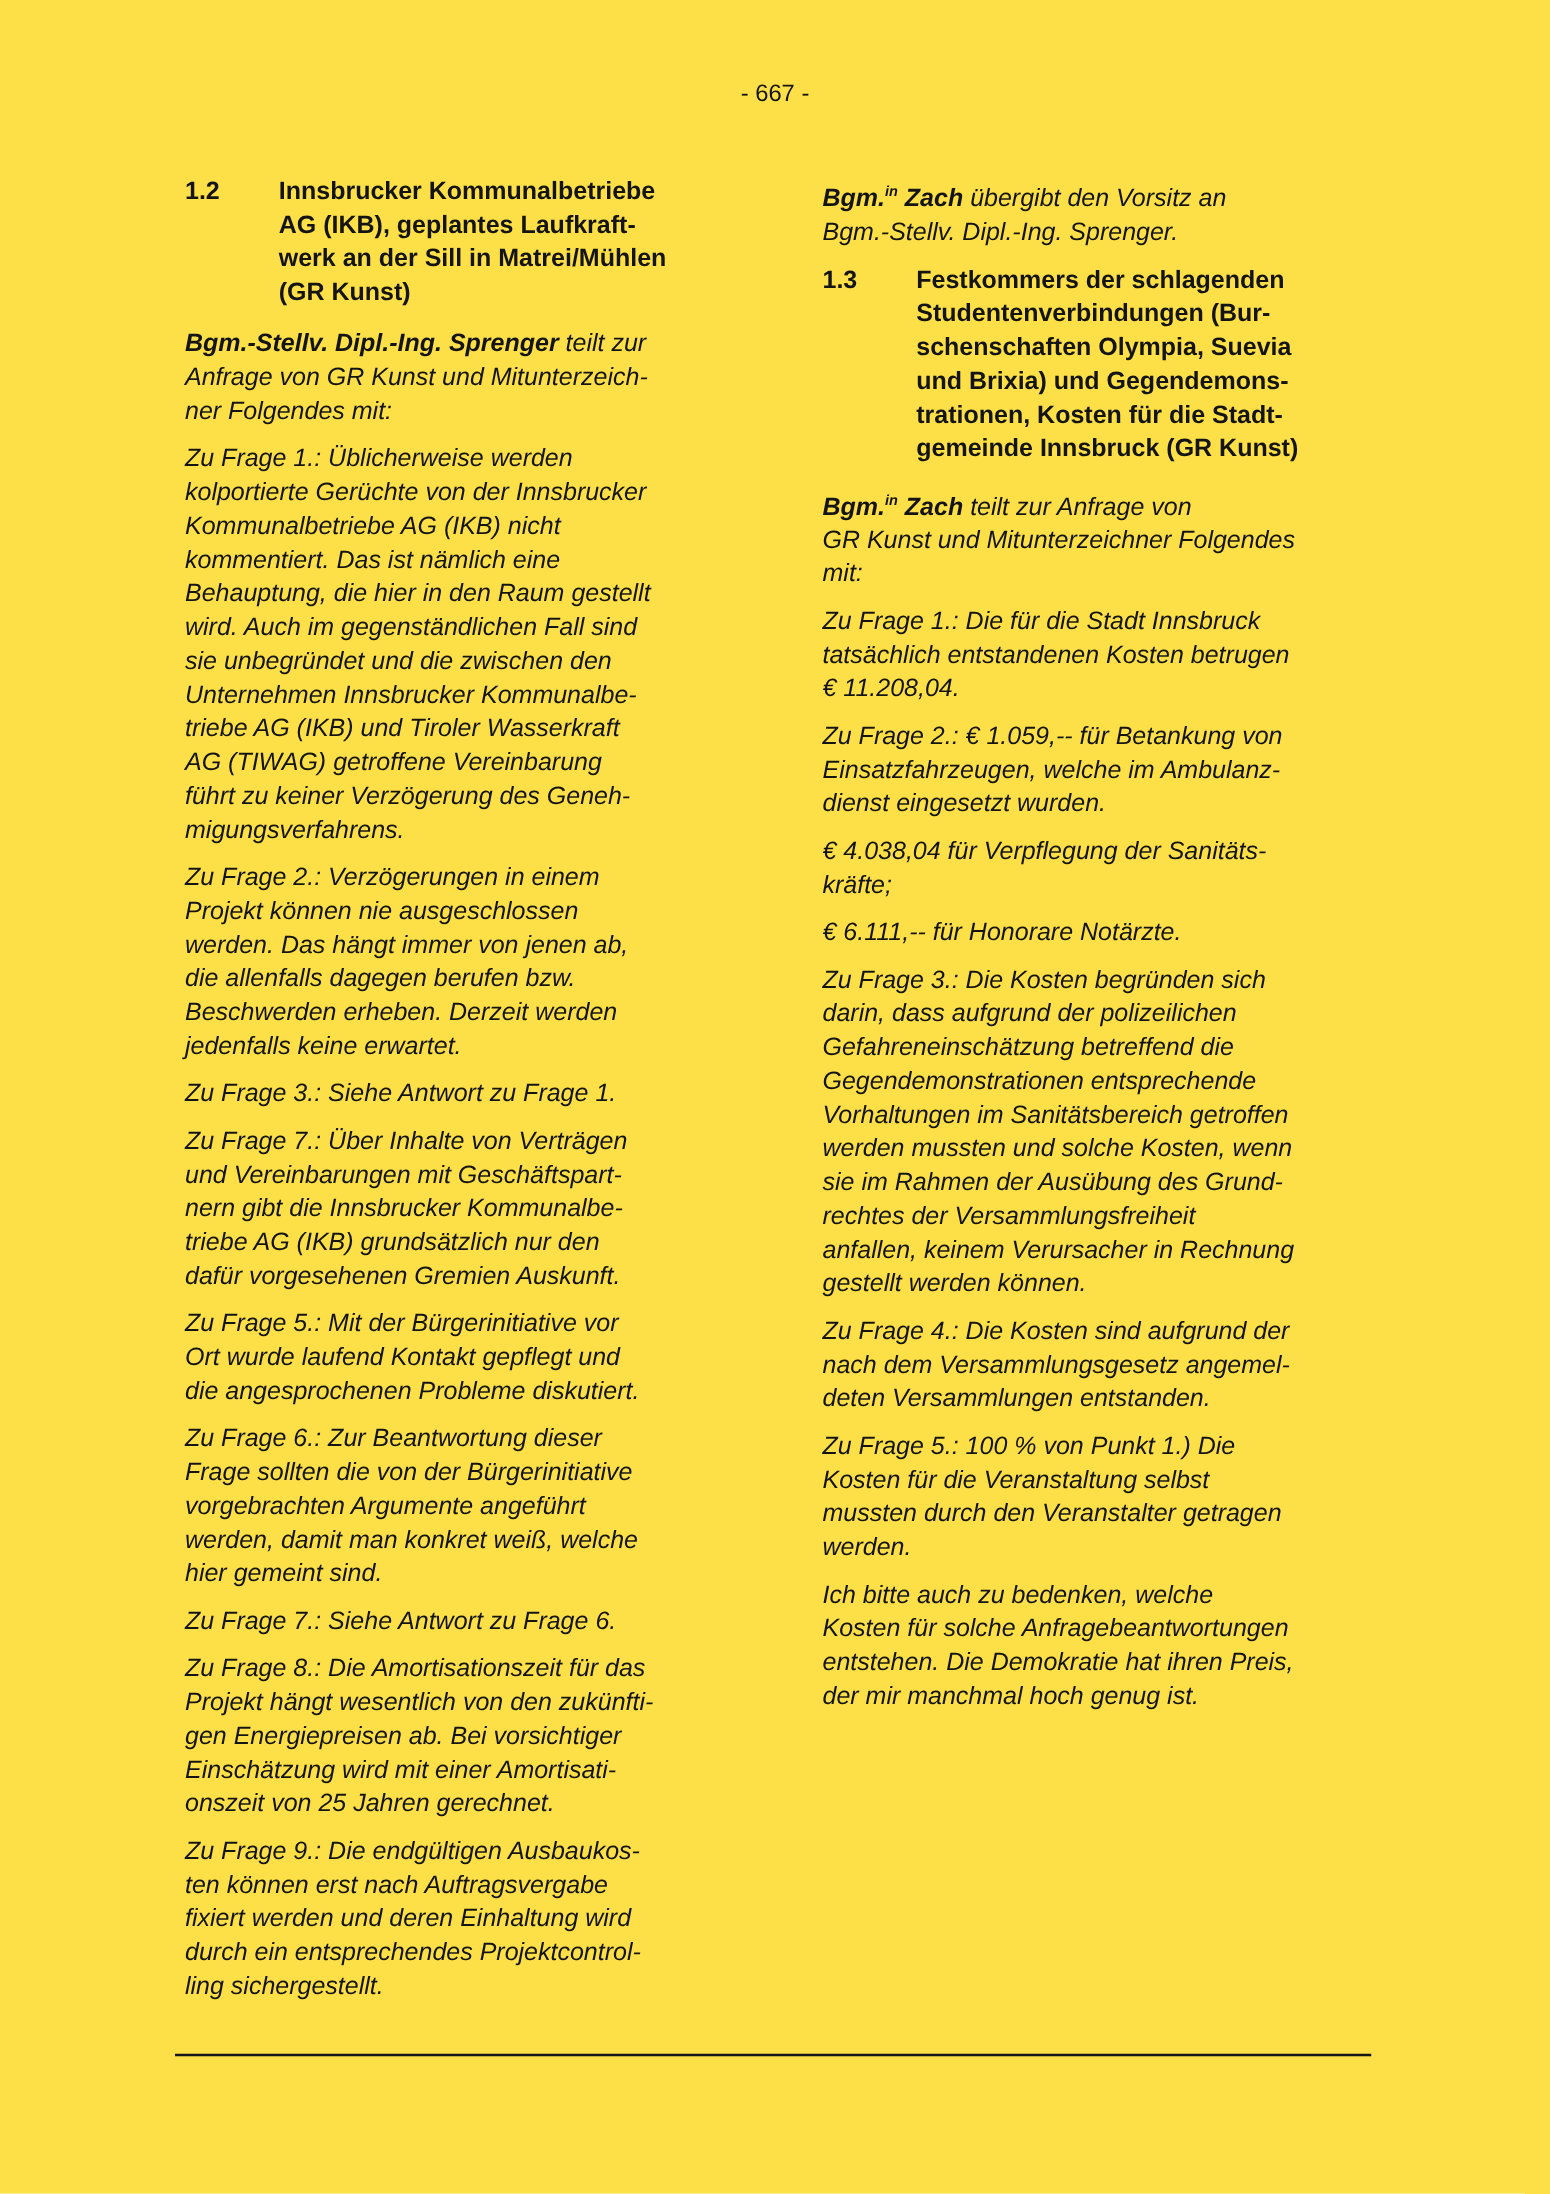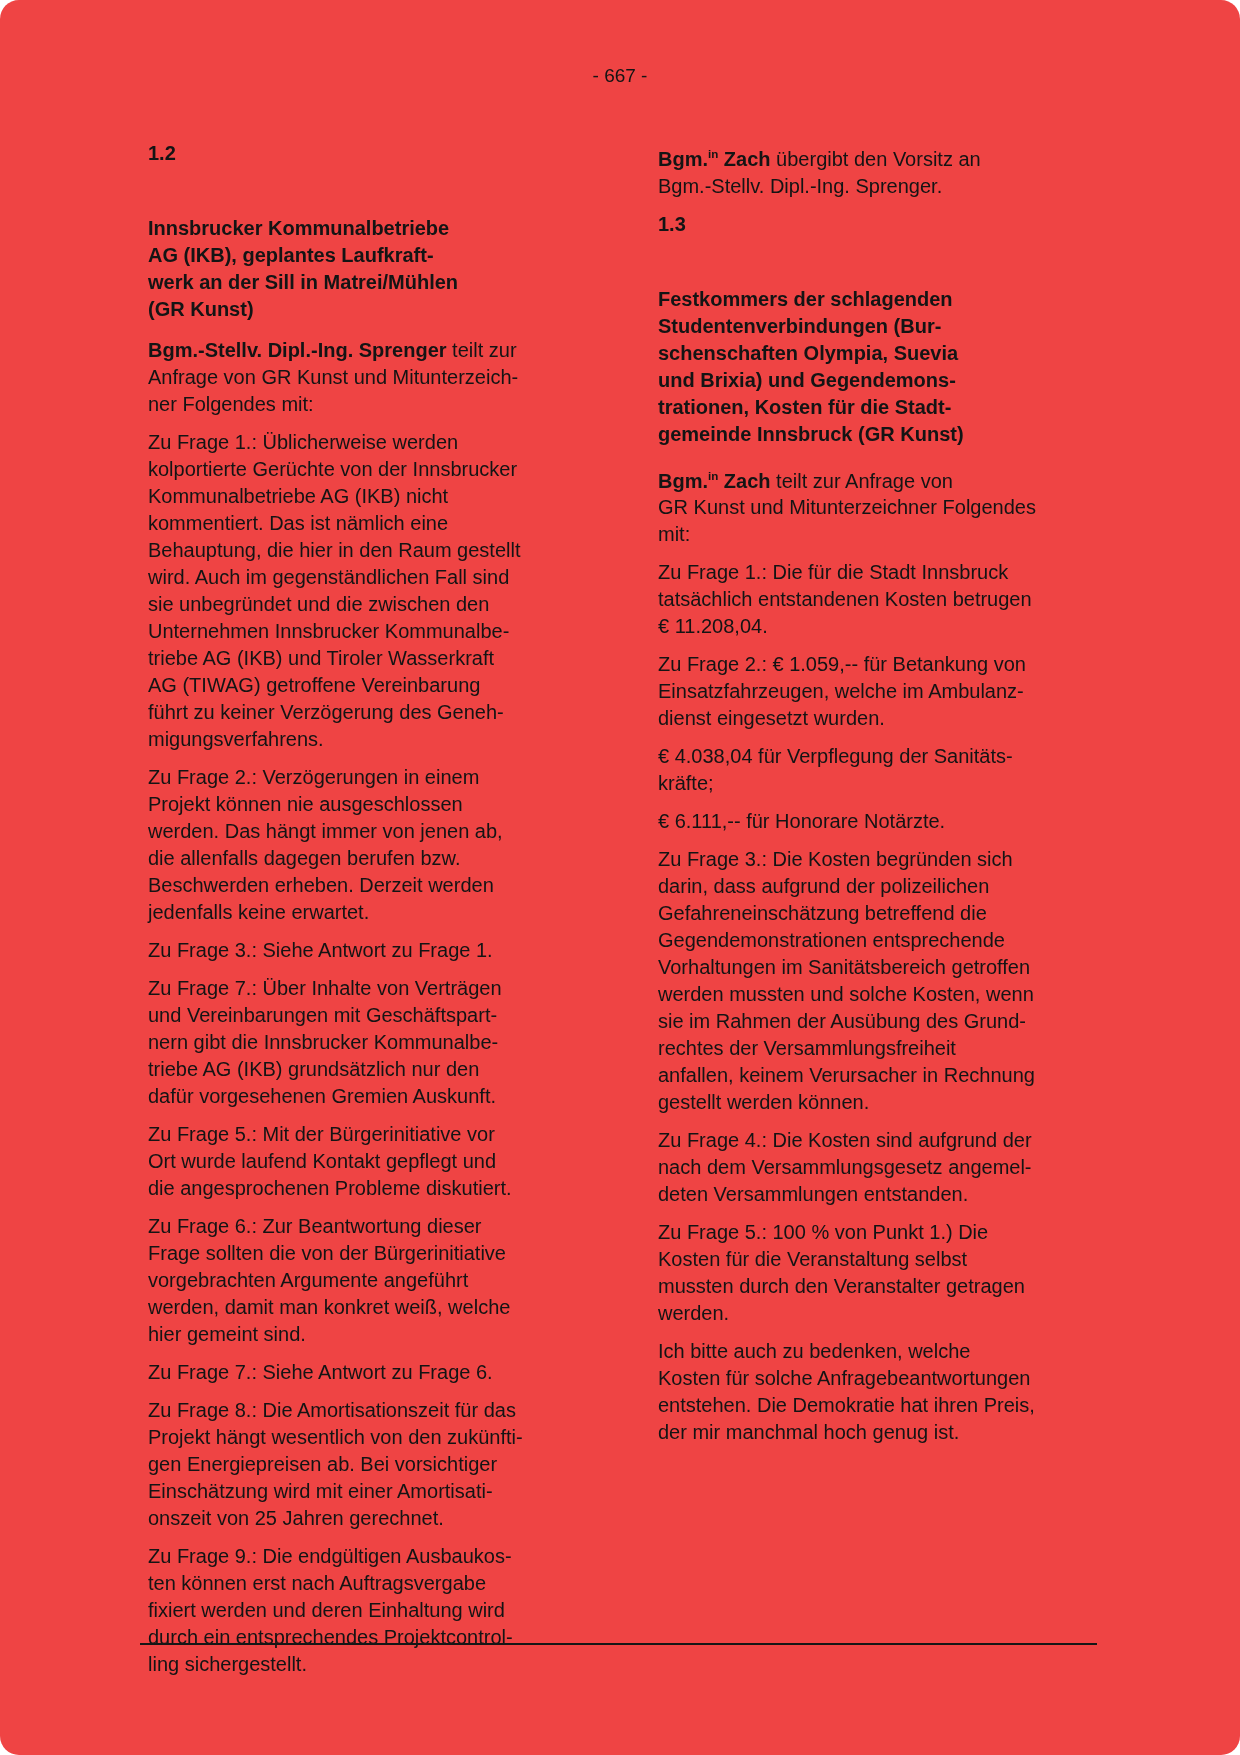--- a/index.html
+++ b/index.html
@@ -1,26 +1,25 @@
 <!DOCTYPE html>
 <html lang="de"><head>
 <meta charset="utf-8">
 <style>
   html, body { margin: 0; padding: 0; background: #ffffff; }
   .page {
     position: relative;
     width: 1240px;
     height: 1755px;
-    background: #ef4444;
+    background: #fde047;
     color: #141414;
     font-family: "Liberation Sans", sans-serif;
     font-size: 20px;
     line-height: 27px;
     overflow: hidden;
-    border-radius: 19px;
   }
   .page-number {
     position: absolute;
     top: 62px;
     left: 0;
     width: 1240px;
     text-align: center;
     font-size: 19px;
   }
   .columns {
@@ -28,32 +27,32 @@
     left: 148px;
     top: 140px;
     width: 970px;
     display: flex;
     gap: 50px;
   }
   .col { width: 460px; flex: 0 0 460px; }
   .para {
     margin: 0 0 11px 0;
     white-space: pre-line;
+    font-style: italic;
   }
   .bold { font-weight: bold; }
   .sup {
     font-size: 0.58em;
     vertical-align: super;
     letter-spacing: 0;
   }
   .heading-block {
     display: flex;
     font-weight: bold;
     margin: 0 0 14px 0;
-    flex-direction: column;
   }
   .col .heading-block:not(:first-child) { }
   .heading-num { flex: 0 0 75px; width: 75px; }
   .heading-title { white-space: pre-line; }
   .footer-rule {
     position: absolute;
     left: 140px;
     top: 1643px;
     width: 957px;
     border-top: 2px solid #161616;

